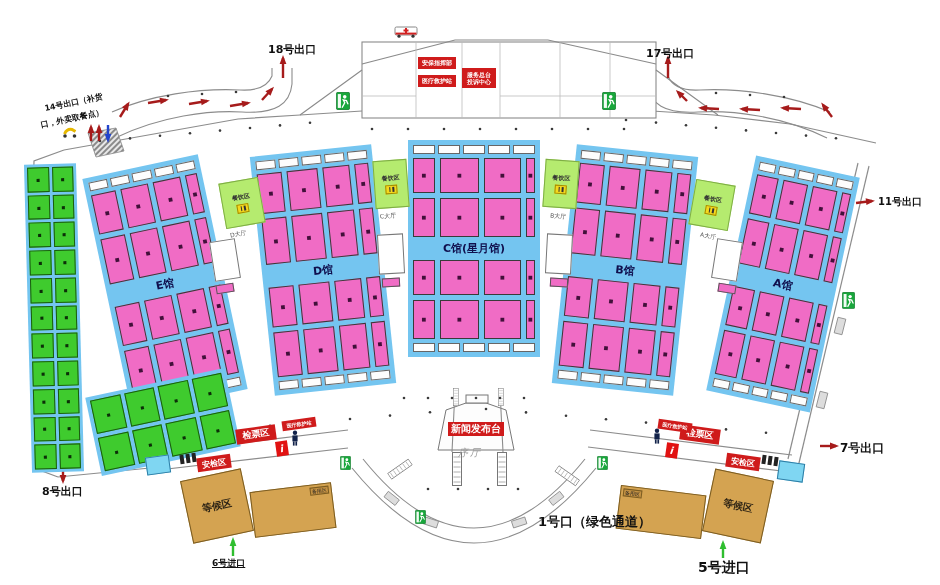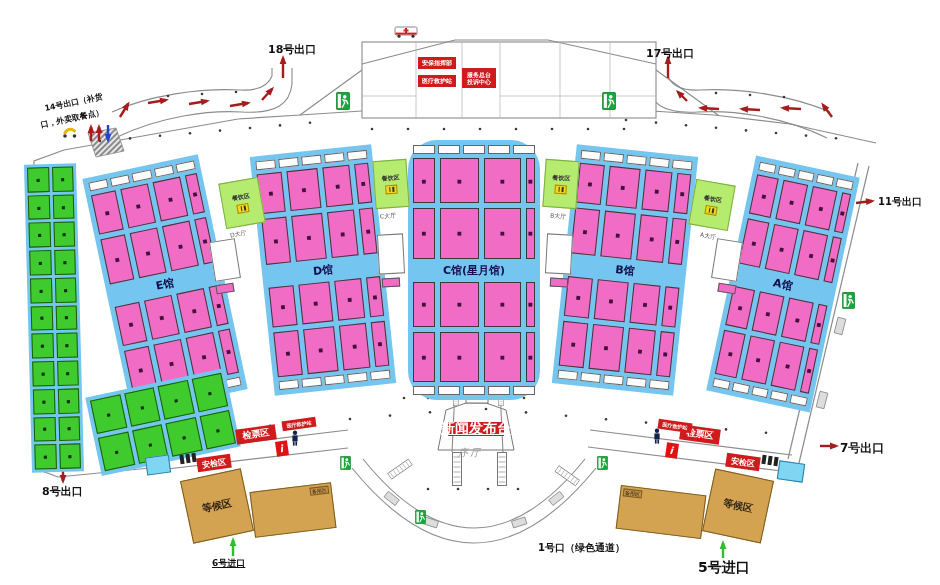--- a/index.html
+++ b/index.html
@@ -2,21 +2,21 @@
 <html><head>
 <meta charset="utf-8">
 <style>
   html,body{margin:0;padding:0;background:#fff;font-family:"DejaVu Sans","Liberation Sans",sans-serif;}
   #stage{position:relative;width:940px;height:585px;background:#fff;overflow:hidden;}
   #bg{position:absolute;left:0;top:0;}
   
   .hall{position:absolute;background:#74C5F0;padding:5px;display:flex;flex-direction:column;gap:4px;box-sizing:border-box;}
   #hall-E{left:106px;top:164px;width:118px;height:240px;transform:rotate(-12deg);}
   #hall-D{left:262px;top:150px;width:122px;height:240px;transform:rotate(-6deg);}
-  #hall-C{left:408px;top:140px;width:132px;height:260px;border-radius:29px;}
+  #hall-C{left:408px;top:140px;width:132px;height:217px;}
   #hall-B{left:564px;top:150px;width:122px;height:240px;transform:rotate(6deg);}
   #hall-A{left:730px;top:164px;width:106px;height:240px;transform:rotate(12deg);}
   .dock-row{height:9px;display:flex;gap:3px;}
   .dock-row span{flex:1;background:#fdfdfd;border:1px solid #666;box-sizing:border-box;}
   .booth-grid{flex:1;display:grid;gap:5px;grid-template-rows:1fr 1.12fr;}
   .booth{background:#F06CC5;border:1px solid #3a3a3a;display:flex;align-items:center;justify-content:center;font-size:5px;color:#42103a;box-sizing:border-box;}
   .hall-label{height:15px;display:flex;align-items:center;justify-content:center;font-weight:bold;font-size:11px;color:#10104e;}
   
   #left-strip{position:absolute;left:28px;top:164px;width:52px;height:308px;transform:rotate(-1.5deg);background:#74C5F0;padding:3px;display:grid;grid-template-columns:1fr 1fr;gap:3px;box-sizing:border-box;}
   #bl-block{position:absolute;left:92px;top:382px;width:142px;height:80px;transform:rotate(-12deg);background:#74C5F0;padding:4px;display:grid;grid-template-columns:repeat(4,1fr);grid-template-rows:1fr 1fr;gap:4px;box-sizing:border-box;}
@@ -28,21 +28,21 @@
   .utensil i{display:block;width:1.5px;height:5px;background:#333;}
   .lobby{position:absolute;font-size:6px;color:#555;white-space:nowrap;}
   
   .core{position:absolute;background:#fff;border:1px solid #777;box-sizing:border-box;}
   .coremini{position:absolute;background:#F06CC5;border:1px solid #555;box-sizing:border-box;}
   
   .rbanner{position:absolute;background:#CF1B1B;color:#fff;display:flex;align-items:center;justify-content:center;font-weight:bold;box-sizing:border-box;white-space:nowrap;}
   #banner-anbao{left:418px;top:57px;width:38px;height:12px;font-size:6px;}
   #banner-yiliao-top{left:418px;top:75px;width:38px;height:12px;font-size:6px;}
   #banner-service{left:462px;top:68px;width:34px;height:20px;font-size:6px;flex-direction:column;line-height:1.2;}
-  #banner-press{left:448px;top:422px;width:56px;height:14px;font-size:14px;text-decoration:underline;}
+  #banner-press{left:448px;top:422px;width:56px;height:14px;font-size:10px;}
   #banner-ticket-left{left:236px;top:427px;width:40px;height:15px;font-size:9px;transform:rotate(-8deg);}
   #banner-ticket-right{left:680px;top:427px;width:40px;height:15px;font-size:9px;transform:rotate(8deg);}
   #banner-security-left{left:197px;top:456px;width:34px;height:14px;font-size:8px;transform:rotate(-8deg);}
   #banner-security-right{left:726px;top:455px;width:34px;height:14px;font-size:8px;transform:rotate(8deg);}
   #banner-yiliao-small-left{left:282px;top:419px;width:34px;height:10px;font-size:5px;transform:rotate(-8deg);}
   #banner-yiliao-small-right{left:658px;top:421px;width:34px;height:10px;font-size:5px;transform:rotate(8deg);}
   .info-sign{position:absolute;width:12px;height:15px;background:#E11212;color:#fff;font-weight:bold;font-style:italic;font-size:10px;display:flex;align-items:center;justify-content:center;}
   #info-left{left:276px;top:441px;transform:rotate(-8deg);}
   #info-right{left:666px;top:443px;transform:rotate(8deg);}
   
@@ -63,21 +63,21 @@
   .maplabel{position:absolute;color:#111;font-weight:bold;white-space:nowrap;}
   #lbl-exit18{left:268px;top:42px;font-size:11px;}
   #lbl-exit17{left:646px;top:46px;font-size:11px;}
   #lbl-exit14a{left:44px;top:97px;font-size:8px;transform:rotate(-12deg);}
   #lbl-exit14b{left:40px;top:113px;font-size:8px;transform:rotate(-12deg);}
   #lbl-exit11{left:878px;top:195px;font-size:10px;}
   #lbl-exit7{left:840px;top:440px;font-size:12px;}
   #lbl-exit8{left:42px;top:484px;font-size:11px;}
   #lbl-entry6{left:212px;top:557px;font-size:9px;text-decoration:underline;}
   #lbl-entry5{left:698px;top:559px;font-size:14px;}
-  #lbl-entry1{left:538px;top:541px;font-size:10px;}
+  #lbl-entry1{left:538px;top:513px;font-size:13px;}
   #lbl-foyer{left:458px;top:446px;font-size:10px;color:#999;font-style:italic;font-weight:normal;letter-spacing:2px;}
 </style>
 </head>
 <body>
 
 <div id="stage">
 
   <svg id="bg" width="940" height="585" viewBox="0 0 940 585">
     <defs>
       <pattern id="hatch" width="4" height="4" patternUnits="userSpaceOnUse" patternTransform="rotate(45)">

